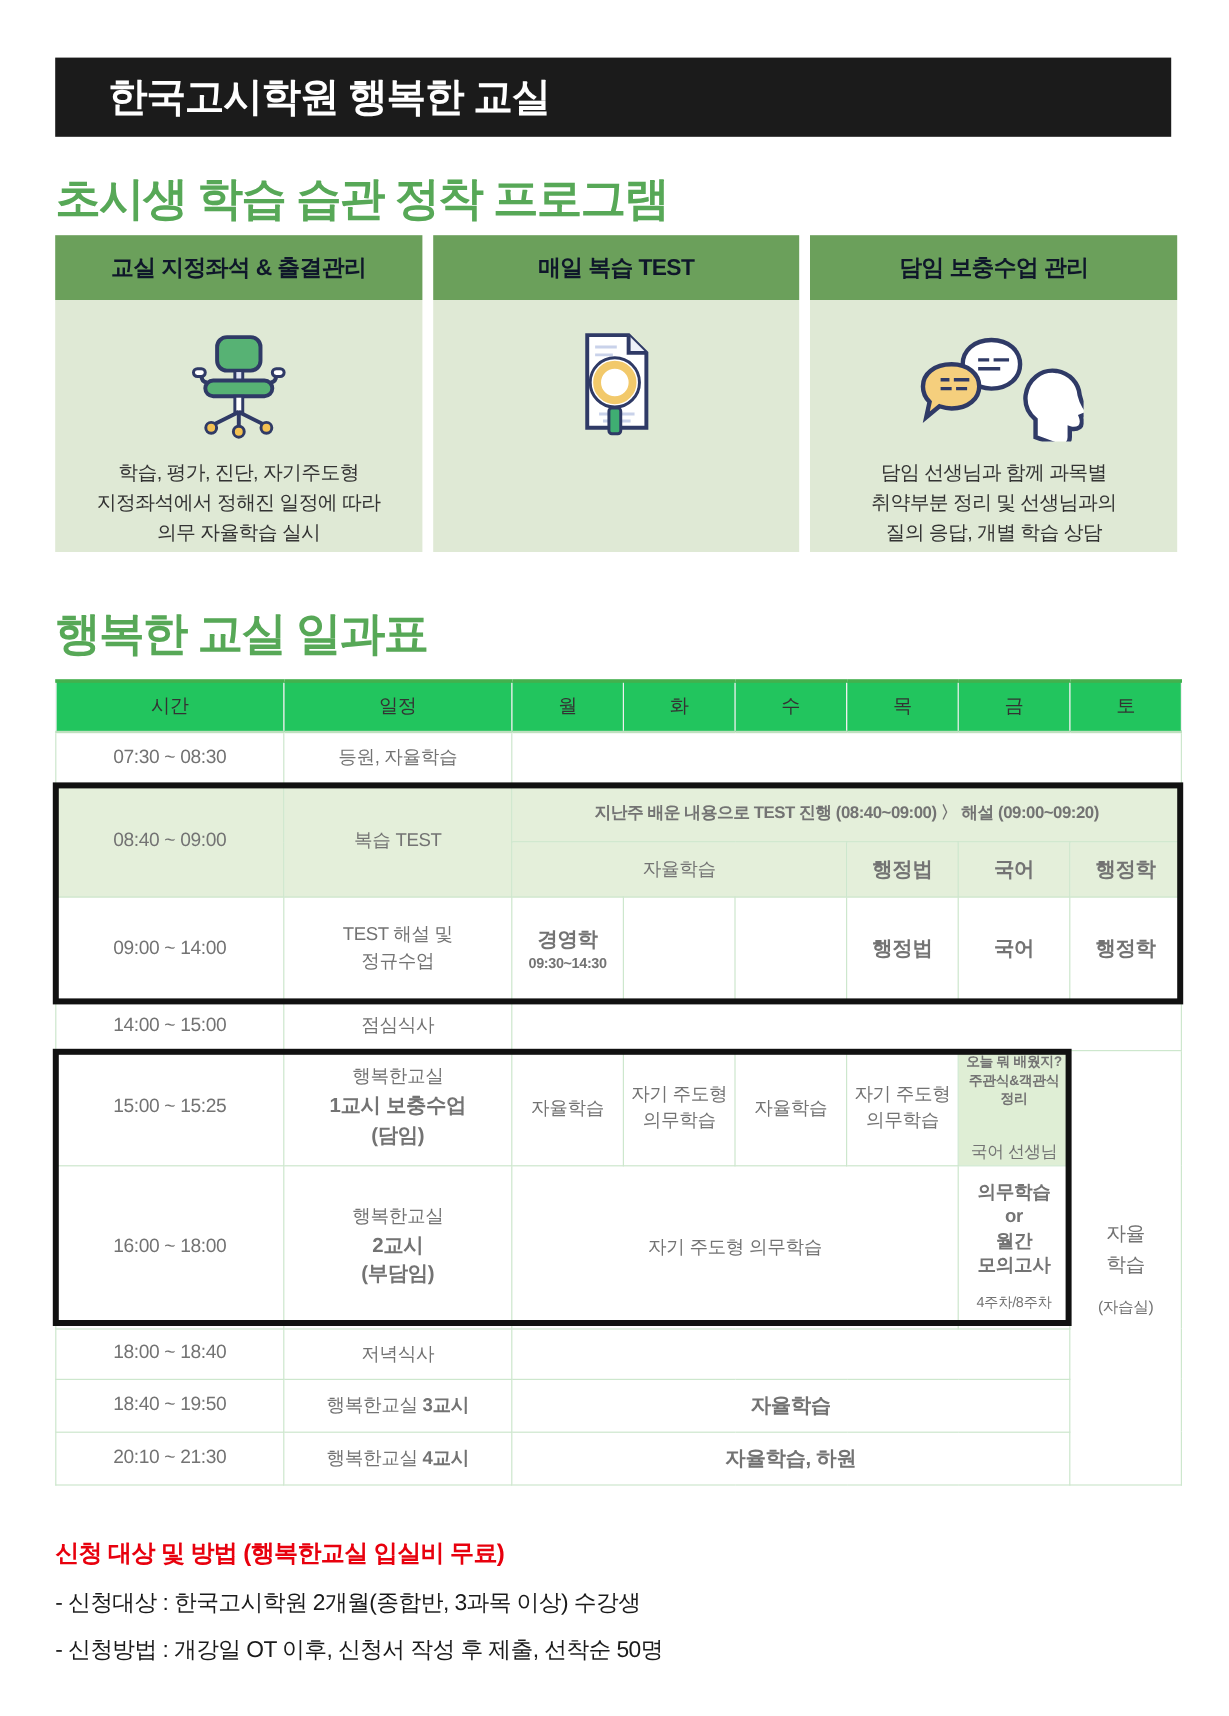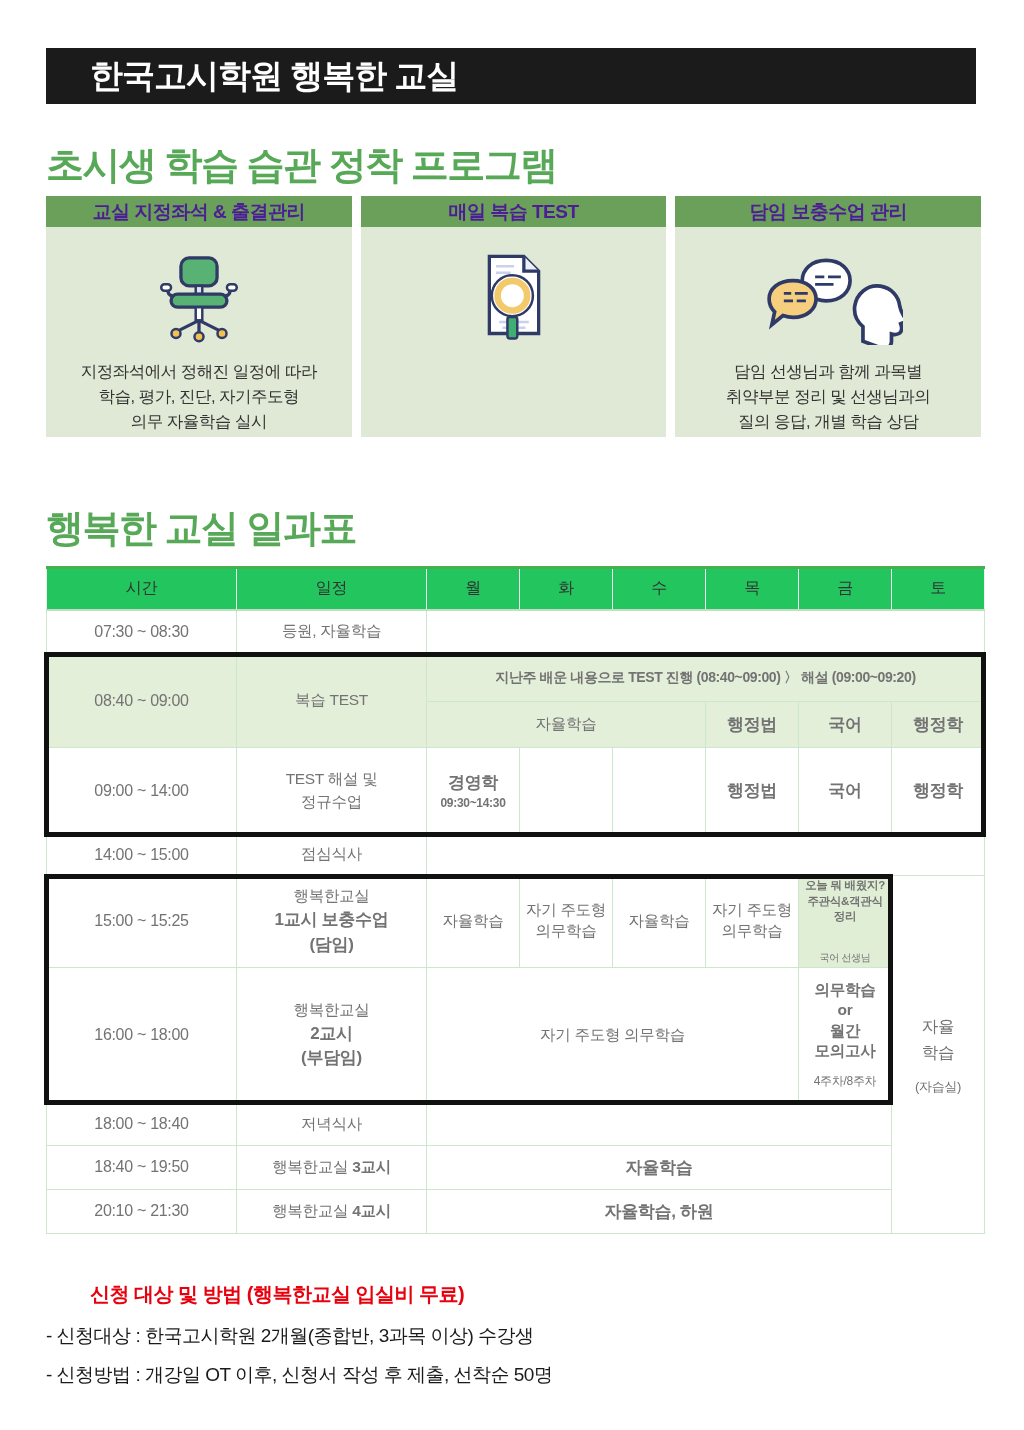--- a/index.html
+++ b/index.html
@@ -2,35 +2,35 @@
 <html><head>
 <meta charset="utf-8">
 <style>
   html,body{margin:0;padding:0;}
   body{
     width:1024px;height:1430px;position:relative;background:#ffffff;
     font-family:"Liberation Sans","DejaVu Sans",sans-serif;color:#1d1d1d;overflow:hidden;
   }
   
   .banner{
-    position:absolute;left:46px;top:48px;width:930px;height:56px;background:#1b1b1b;
+    position:absolute;left:46px;top:48px;width:930px;height:66px;background:#1b1b1b;
     display:flex;align-items:center;box-sizing:border-box;padding-left:44px;
   }
   .banner-text{color:#ffffff;font-size:33px;font-weight:800;letter-spacing:-1px;}
   
   .section-title{
     position:absolute;left:46px;font-size:38px;font-weight:800;color:#57a857;letter-spacing:-1.5px;
   }
   .title-program{top:140px;}
   .title-schedule{top:503px;}
   
   .cards{position:absolute;left:46px;top:196px;width:935px;display:flex;gap:9px;}
   .card{flex:1;display:flex;flex-direction:column;}
   .card-header{
-    height:31px;background:#6ba05b;color:#4c1d95;font-size:19px;font-weight:700;
+    height:54px;background:#6ba05b;color:#0f172a;font-size:19px;font-weight:700;
     display:flex;align-items:center;justify-content:center;letter-spacing:-0.5px;
   }
   .card-body{height:210px;background:#dfe9d5;box-sizing:border-box;padding-top:26px;text-align:center;}
   .card-icon{height:92px;display:flex;align-items:center;justify-content:center;margin-bottom:14px;}
   .card-text{font-size:16.5px;line-height:1.52;color:#333333;letter-spacing:-0.5px;}
   
   .table-wrap{position:absolute;left:46px;top:566px;width:938px;}
   table{border-collapse:collapse;table-layout:fixed;width:938px;}
   th,td{
     border:1px solid #cde7cd;text-align:center;vertical-align:middle;
@@ -41,33 +41,33 @@
     border-bottom:2px solid #bfe0bf;font-size:16px;color:#333333;
   }
   td.time{font-size:16px;}
   .b{font-weight:700;}
   .bg-green td, td.bg-green{background:#e4efda;}
   td.bg-green2{background:#dfeed5;}
   .banner-cell{font-weight:700;font-size:14px;letter-spacing:-0.4px;}
   .sub-time{display:block;font-size:12px;font-weight:700;margin-top:2px;}
   .line{display:block;white-space:nowrap;}
   .fri1-line{font-size:11.5px;font-weight:700;line-height:1.35;}
-  .fri1-sub{display:block;font-size:10px;margin-top:26px;}
+  .fri1-sub{display:block;font-size:14px;margin-top:26px;}
   .fri2-line{font-size:15.5px;font-weight:700;line-height:1.3;}
   .fri2-sub{display:block;font-size:12px;margin-top:12px;}
   .sat-line{font-size:16.5px;line-height:1.6;}
   .sat-sub{display:block;font-size:13px;margin-top:12px;}
   .label2{line-height:1.45;}
   
   .hl-box{position:absolute;border:5px solid #111111;box-sizing:border-box;pointer-events:none;}
   .hl-box-1{left:-2px;top:86px;width:942px;height:185px;}
   .hl-box-2{left:-2px;top:308px;width:849px;height:231px;}
   
   .notes{position:absolute;left:46px;top:1281px;}
-  .notes-title{color:#e8000d;font-size:20px;font-weight:700;letter-spacing:-0.5px;margin-bottom:15px;margin-left:44px;}
+  .notes-title{color:#e8000d;font-size:20px;font-weight:700;letter-spacing:-0.5px;margin-bottom:15px;}
   .notes-line{font-size:19px;color:#1a1a1a;letter-spacing:-0.5px;margin-bottom:13px;}
 </style>
 </head>
 <body>
 
 <div class="banner">
   <span class="banner-text">한국고시학원 행복한 교실</span>
 </div>
 
 <div class="section-title title-program">초시생 학습 습관 정착 프로그램</div>
@@ -87,22 +87,22 @@
           <rect x="94" y="38" width="12" height="8" rx="4" fill="#ffffff" stroke="#2f3a66" stroke-width="3"></rect>
           <rect x="26" y="50" width="68" height="16" rx="8" fill="#57b274" stroke="#2f3a66" stroke-width="4"></rect>
           <rect x="56" y="66" width="8" height="16" fill="#ffffff" stroke="#2f3a66" stroke-width="3"></rect>
           <path d="M60 82 L32 96 M60 82 L60 100 M60 82 L88 96" fill="none" stroke="#2f3a66" stroke-width="4"></path>
           <circle cx="32" cy="98" r="5.5" fill="#f3c152" stroke="#2f3a66" stroke-width="3"></circle>
           <circle cx="60" cy="102" r="5.5" fill="#f3c152" stroke="#2f3a66" stroke-width="3"></circle>
           <circle cx="88" cy="98" r="5.5" fill="#f3c152" stroke="#2f3a66" stroke-width="3"></circle>
         </svg>
       </div>
       <div class="card-text">
+        <span class="line">학습, 평가, 진단, 자기주도형</span>
         <span class="line">지정좌석에서 정해진 일정에 따라</span>
-        <span class="line">학습, 평가, 진단, 자기주도형</span>
         <span class="line">의무 자율학습 실시</span>
       </div>
     </div>
   </div>
 
   <div class="card">
     <div class="card-header">매일 복습 TEST</div>
     <div class="card-body">
       <div class="card-icon">
         <svg width="100" height="92" viewBox="0 0 120 112">

